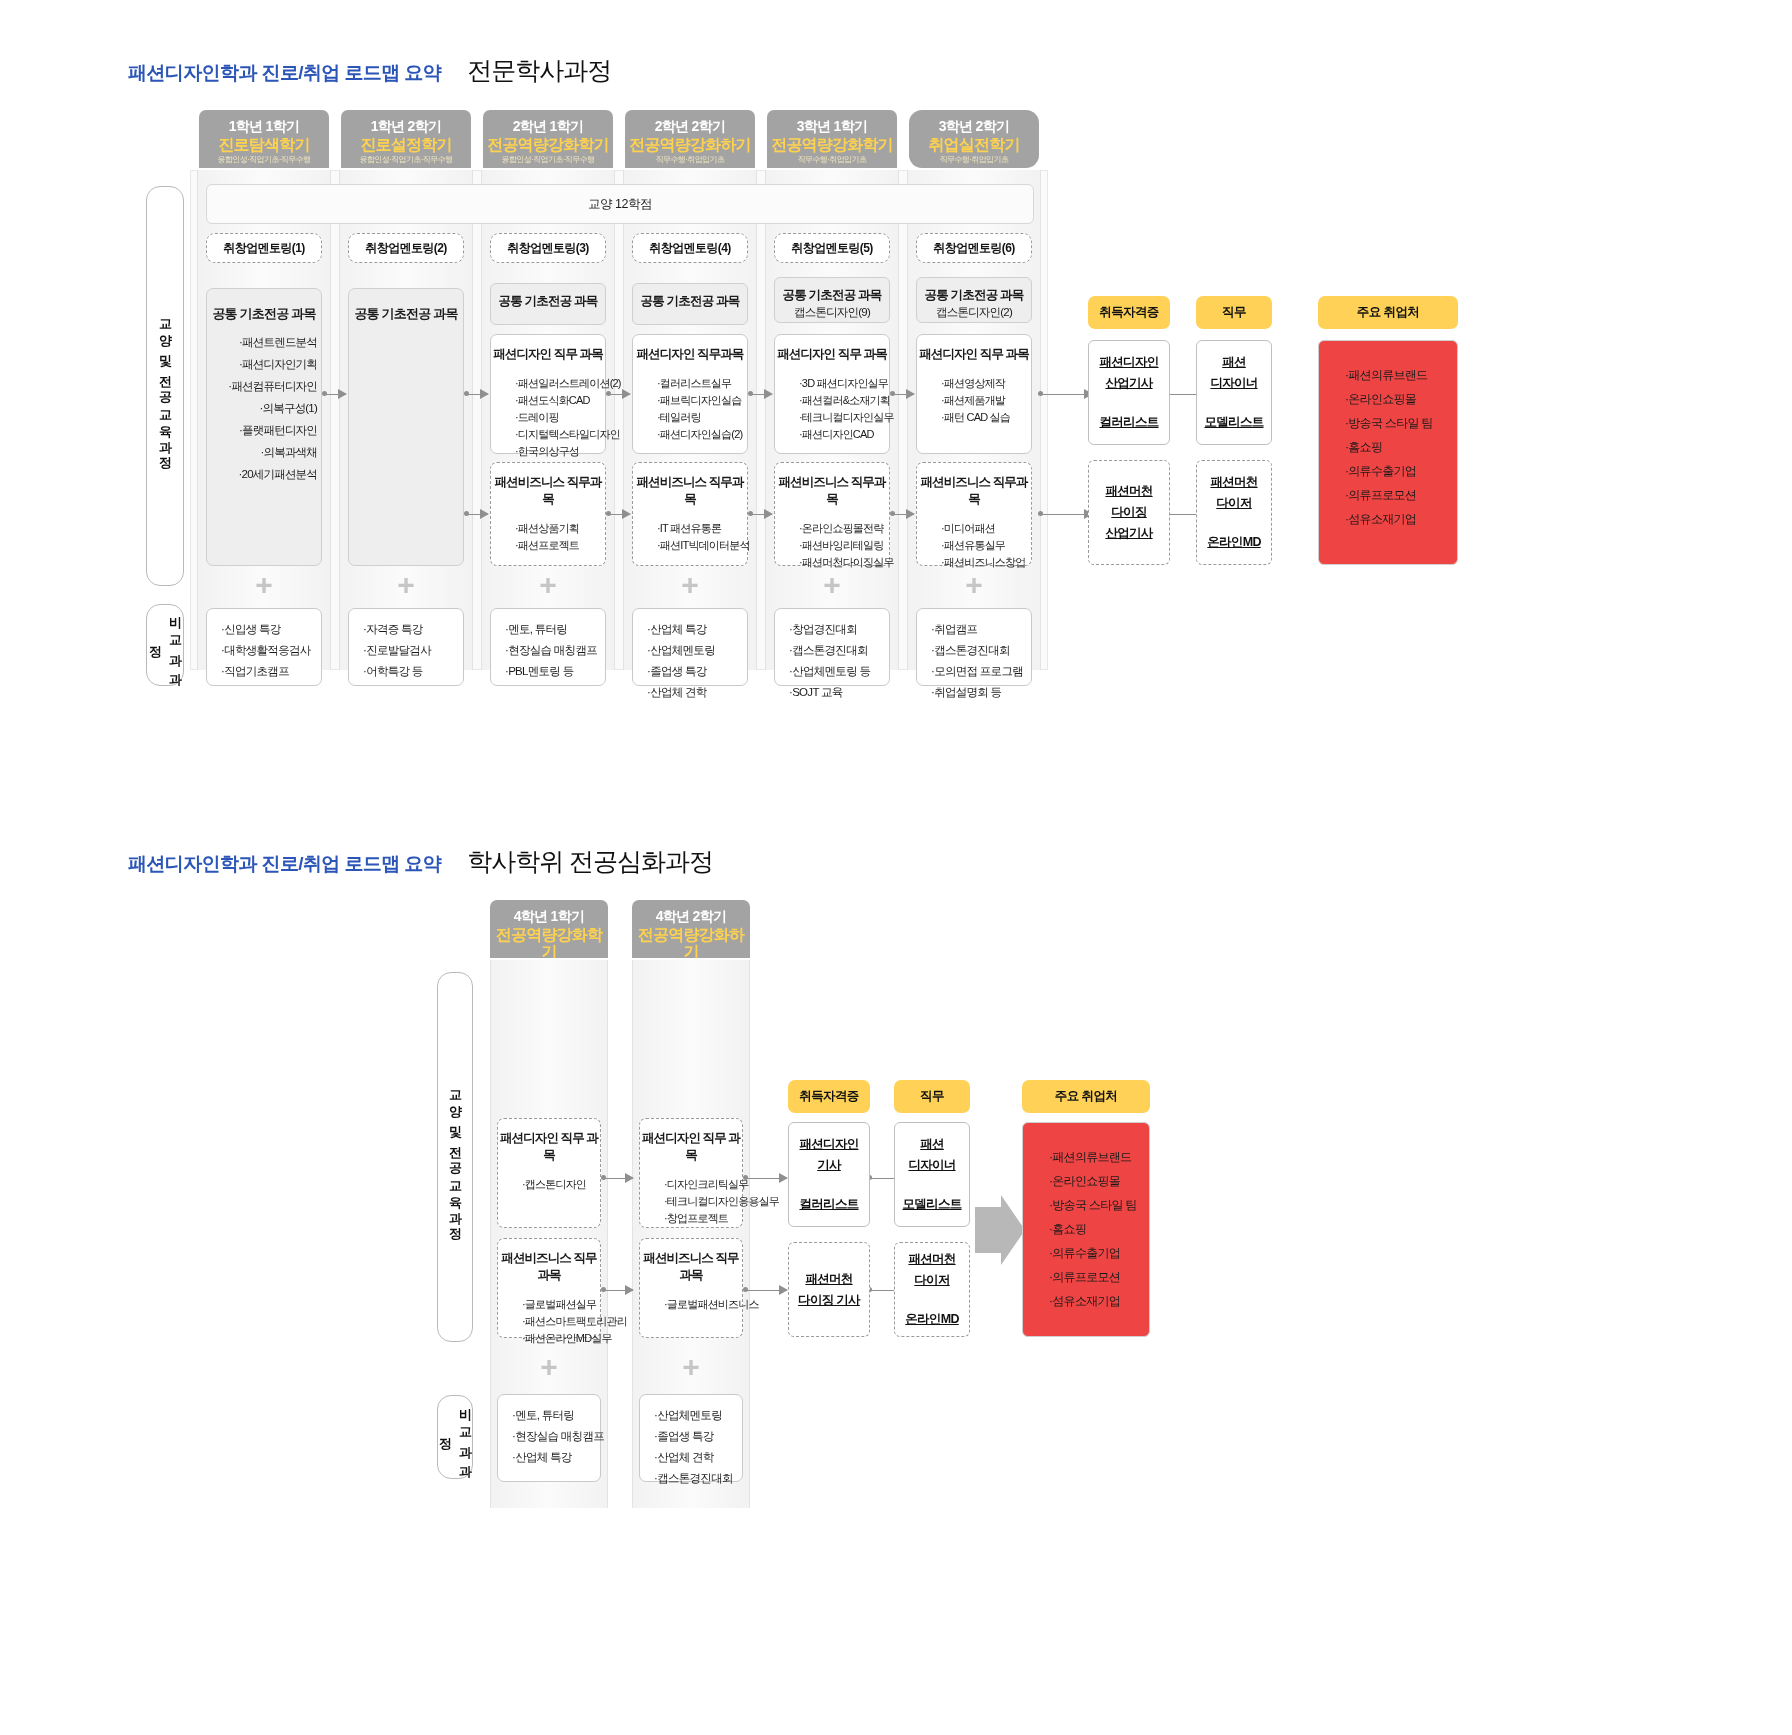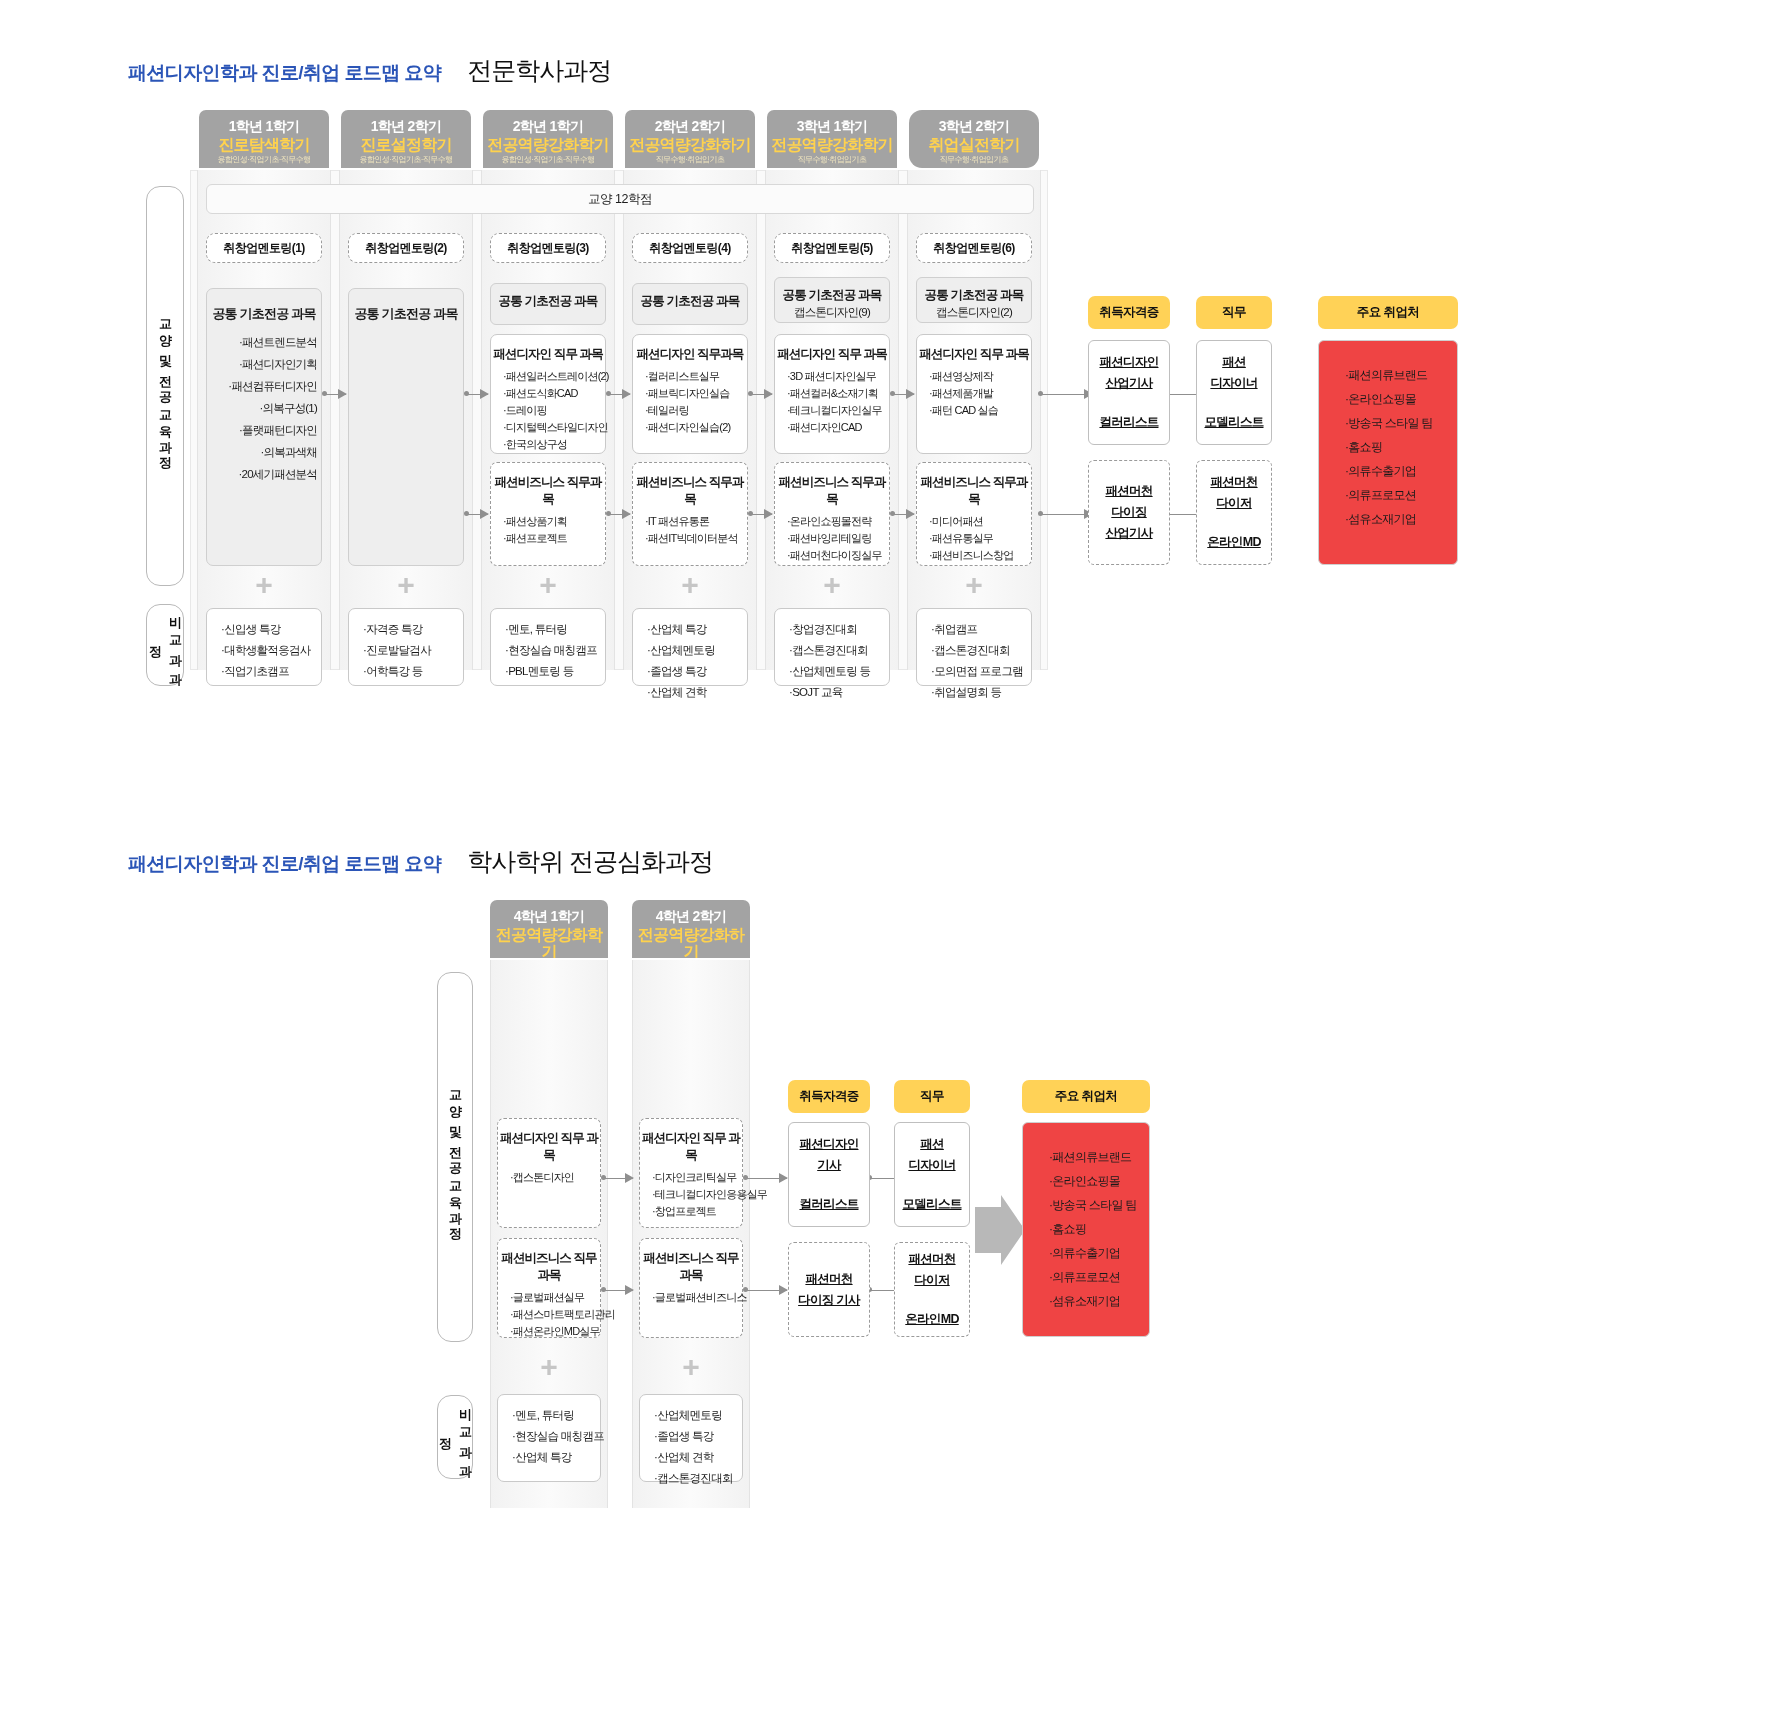--- a/index.html
+++ b/index.html
@@ -97,21 +97,21 @@
   .job-box {
     position: absolute;
     background: #ffffff;
     border: 1px solid #c9c9c9;
     border-radius: 7px;
     padding-top: 11px;
     text-align: center;
   }
   .job-box.dashed { border: 1px dashed #9a9a9a; }
   .job-box .ttl { font-size: 12.5px; font-weight: bold; letter-spacing: -0.9px; margin-bottom: 5px; line-height: 17px; }
-  .job-box ul { list-style: none; margin: 0; padding: 0 0 0 12px; text-align: left; }
+  .job-box ul { list-style: none; margin: 12px; padding: 0 0 0 12px; text-align: left; }
   .job-box li { font-size: 11px; letter-spacing: -0.8px; line-height: 17px; white-space: nowrap; }
 
   .extra-box {
     position: absolute;
     background: #ffffff;
     border: 1px solid #c9c9c9;
     border-radius: 7px;
     padding-top: 10px;
   }
   .extra-box ul { list-style: none; margin: 0; padding: 0 0 0 14px; }
@@ -234,21 +234,21 @@
   <div class="col-track" style="left:765px; top:170px; width:134px; height:500px;"></div>
   <div class="col-track" style="left:907px; top:170px; width:134px; height:500px;"></div>
 
   <div class="side-label" style="left:146px; top:186px; width:38px; height:400px;">
     <span>교양 및 전공 교육과정</span>
   </div>
   <div class="side-label tight" style="left:146px; top:604px; width:38px; height:82px;">
     <span>비교과과정</span>
   </div>
 
-  <div class="gyoyang-bar" style="left:206px; top:184px; width:828px; height:30px;">교양 12학점</div>
+  <div class="gyoyang-bar" style="left:206px; top:184px; width:828px; height:40px;">교양 12학점</div>
 
   <div class="mentor-box" style="left:206px; top:233px; width:116px; height:30px;">취창업멘토링(1)</div>
   <div class="mentor-box" style="left:348px; top:233px; width:116px; height:30px;">취창업멘토링(2)</div>
   <div class="mentor-box" style="left:490px; top:233px; width:116px; height:30px;">취창업멘토링(3)</div>
   <div class="mentor-box" style="left:632px; top:233px; width:116px; height:30px;">취창업멘토링(4)</div>
   <div class="mentor-box" style="left:774px; top:233px; width:116px; height:30px;">취창업멘토링(5)</div>
   <div class="mentor-box" style="left:916px; top:233px; width:116px; height:30px;">취창업멘토링(6)</div>
 
   <div class="common-box" style="left:490px; top:283px; width:116px; height:42px;">
     <div class="ttl">공통 기초전공 과목</div>

